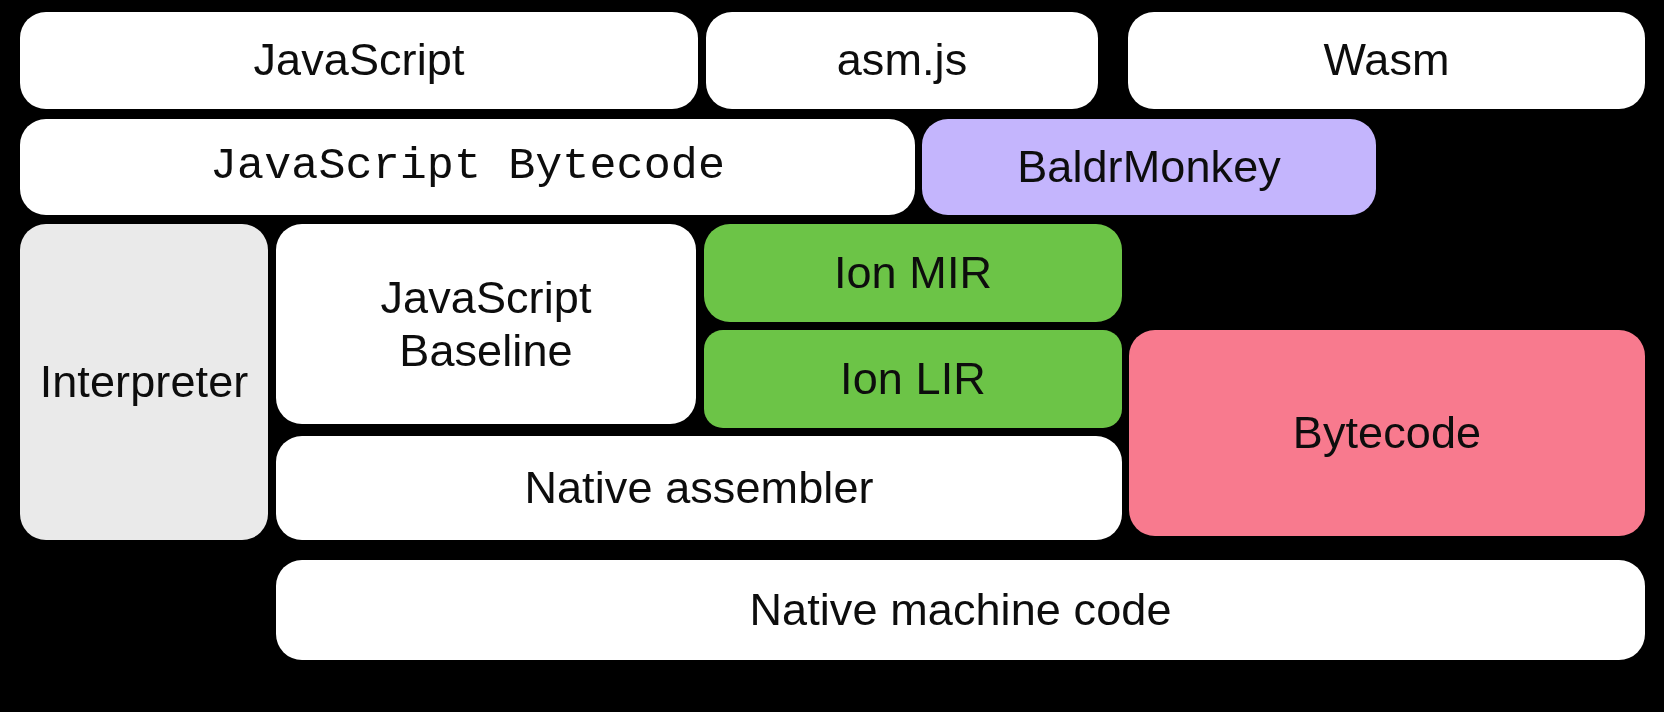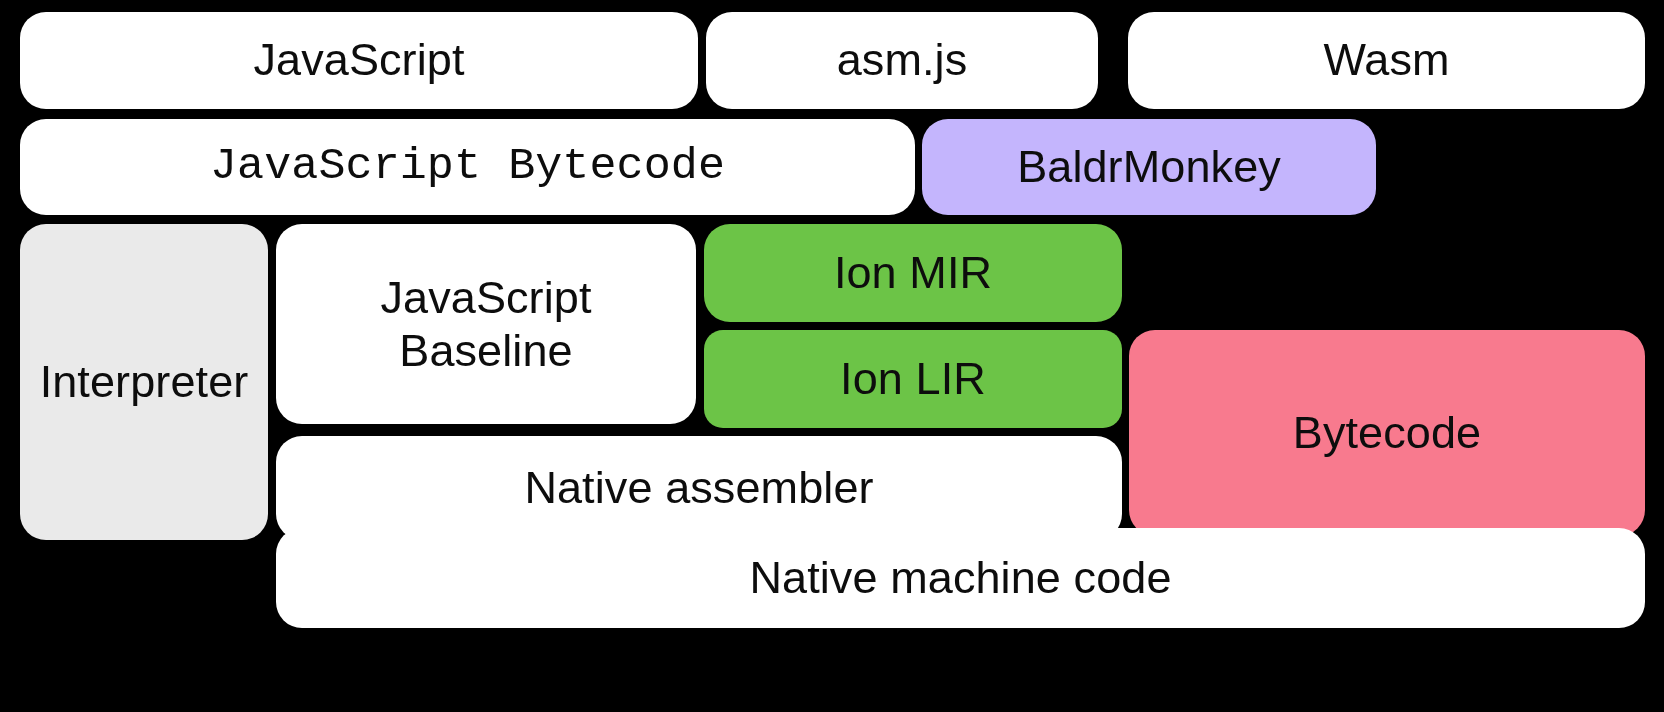--- a/index.html
+++ b/index.html
@@ -53,14 +53,14 @@
     <div class="node fill-white" style="left: 1128px; top: 12px; width: 517px; height: 97px; background: rgb(255, 255, 255); color: rgb(13, 13, 13);">Wasm</div>
     <div class="node fill-white" style="left: 20px; top: 119px; width: 895px; height: 96px; background: rgb(255, 255, 255); color: rgb(13, 13, 13); font-family: Liberation Mono, monospace;">JavaScript Bytecode</div>
     <div class="node fill-white" style="left: 922px; top: 119px; width: 454px; height: 96px; background: #c4b5fd; color: rgb(13, 13, 13);">BaldrMonkey</div>
     <div class="node fill-gray" style="left: 20px; top: 224px; width: 248px; height: 316px; background: rgb(234, 234, 234); color: rgb(13, 13, 13);">Interpreter</div>
     <div class="node fill-white two-line" style="left: 276px; top: 224px; width: 420px; height: 200px; background: rgb(255, 255, 255); color: rgb(13, 13, 13);">JavaScript
 Baseline</div>
     <div class="node fill-green" style="left: 704px; top: 224px; width: 418px; height: 98px; background: rgb(108, 196, 71); color: rgb(13, 13, 13);">Ion MIR</div>
     <div class="node fill-green" style="left: 704px; top: 330px; width: 418px; height: 98px; background: rgb(108, 196, 71); color: rgb(13, 13, 13); border-radius: 19px;">Ion LIR</div>
     <div class="node fill-pink" style="left: 1129px; top: 330px; width: 516px; height: 206px; background: rgb(248, 122, 142); color: rgb(13, 13, 13);">Bytecode</div>
     <div class="node fill-white" style="left: 276px; top: 436px; width: 846px; height: 104px; background: rgb(255, 255, 255); color: rgb(13, 13, 13);">Native assembler</div>
-    <div class="node fill-white" style="left: 276px; top: 528px; width: 1369px; height: 100px; background: rgb(255, 255, 255); color: rgb(13, 13, 13);">Native machine code</div>
+    <div class="node fill-white" style="left: 276px; top: 560px; width: 1369px; height: 100px; background: rgb(255, 255, 255); color: rgb(13, 13, 13);">Native machine code</div>
   </div>
 
 </body></html>

